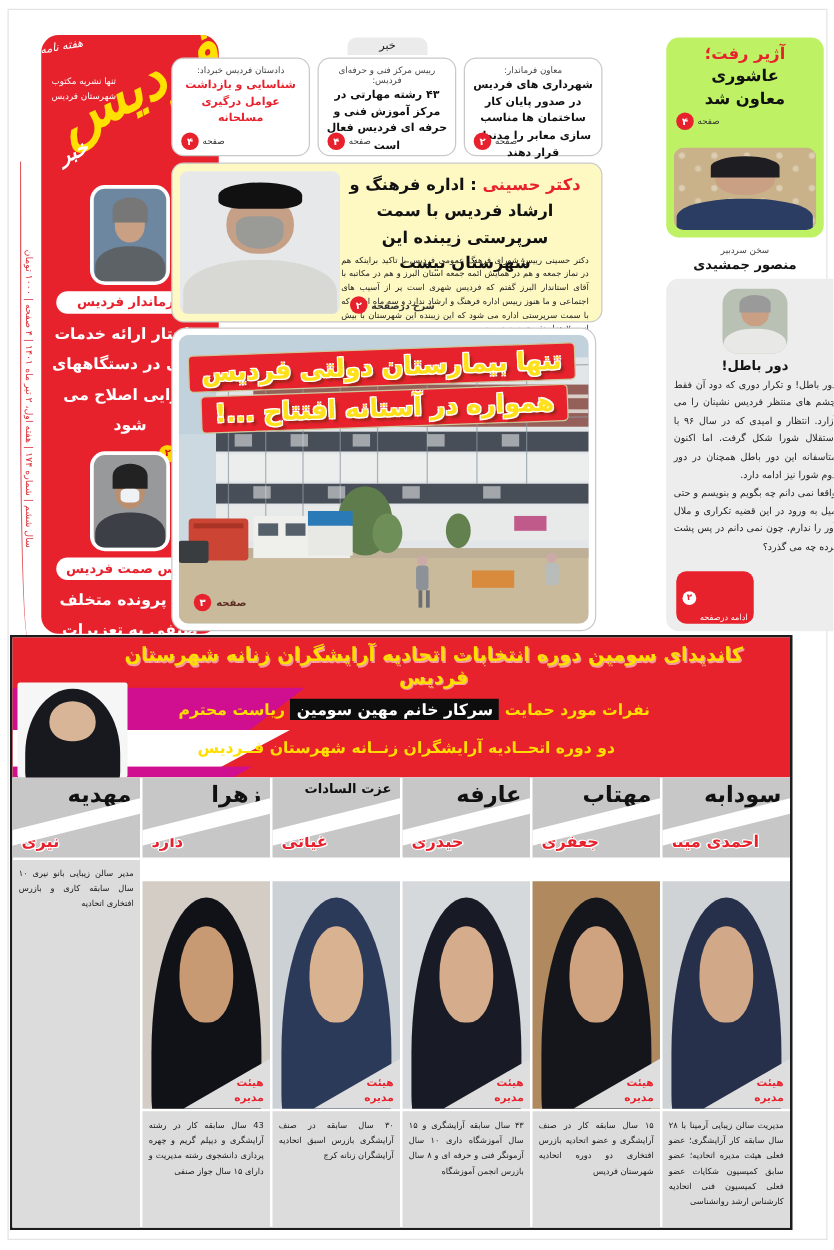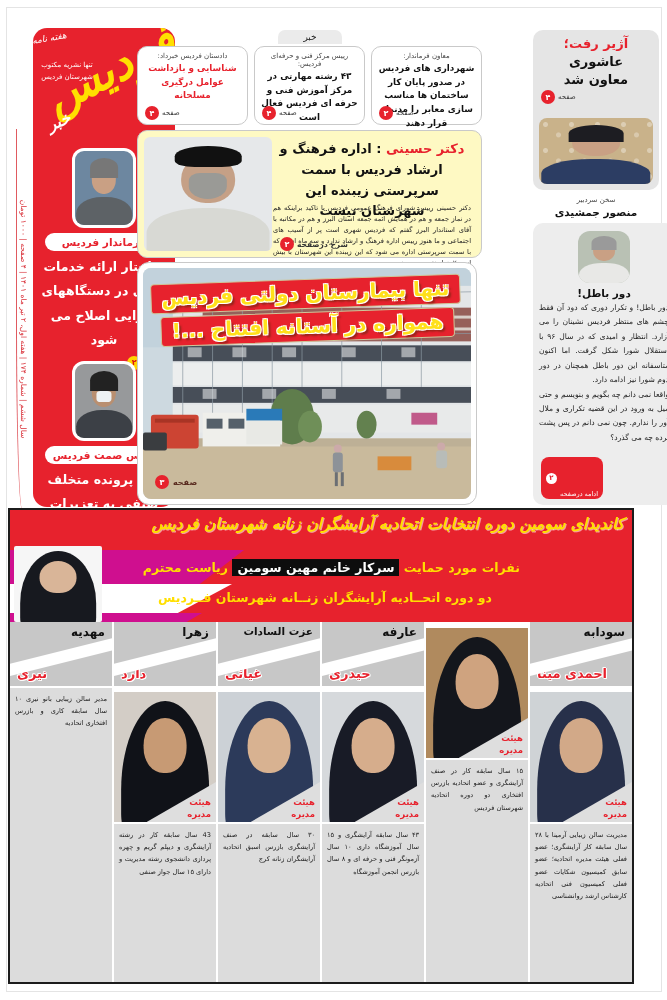--- a/index.html
+++ b/index.html
@@ -59,21 +59,21 @@
   
   .hospital { position:absolute; top:262px; right:190px; width:340px; height:243px; border:1px solid #c9c9c9; border-radius:12px; padding:5px; background:#fff; }
   .hph { position:relative; width:100%; height:100%; border-radius:8px; overflow:hidden; }
   .h-banner { position:absolute; top:8px; left:10px; right:10px; transform:rotate(-2deg); text-align:center; z-index:5; }
   .h-banner .bar { display:inline-block; background:#e7222d; border:1px solid #cfc69a; border-radius:4px; padding:1px 10px 3px; margin-top:3px; color:#ffe01a; font-size:20px; font-weight:bold; text-shadow:1px 1px 0 #fff,-1px -1px 0 #fff,1px -1px 0 #fff,-1px 1px 0 #fff,3px 3px 2px rgba(60,40,0,.45); white-space:nowrap; }
   .h-badge { position:absolute; left:12px; bottom:10px; display:flex; align-items:center; gap:4px; direction:ltr; z-index:6; }
   .h-badge .lbl { font-size:8px; font-weight:bold; color:#5a2c20; }
 
   
   .rcol { position:absolute; top:30px; left:492px; right:auto; } 
-  .boxA { position:absolute; top:0; left:0; width:126px; height:160px; background:#e5e5e5; border-radius:10px; padding:6px; }
+  .boxA { position:absolute; top:0; left:0; width:126px; height:160px; background:#bef264; border-radius:10px; padding:6px; }
   .boxA .t1 { color:#e7222d; font-weight:bold; font-size:13px; text-align:center; }
   .boxA .t2 { color:#111; font-weight:bold; font-size:13px; text-align:center; margin-top:3px; }
   .boxA .abadge { display:flex; align-items:center; gap:3px; margin:3px 0 2px 2px; direction:ltr; }
   .boxA .abadge .lbl { font-size:7px; color:#333; }
   .boxA .aphoto { position:absolute; left:6px; right:6px; bottom:6px; height:66px; border-radius:8px; --pbg:#c9b28a; --torso:#2c3d63; --hair:#1d1d22; background-image:radial-gradient(circle at 25% 25%, rgba(255,255,255,.35) 2px, transparent 3px), radial-gradient(circle at 75% 65%, rgba(255,255,255,.3) 2px, transparent 3px); background-size:26px 26px; }
   .edlabel { position:absolute; top:166px; left:0; width:126px; text-align:center; font-size:7px; color:#444; }
   .edname { position:absolute; top:176px; left:0; width:126px; text-align:center; font-size:10.5px; font-weight:bold; color:#111; }
   .boxB { position:absolute; top:193px; left:0; width:142px; height:282px; background:#ededed; border-radius:10px; padding:6px; }
   .boxB .ephoto { width:52px; height:52px; margin:2px auto 0; border-radius:12px; --pbg:#b9c1b4; --hair:#9a9a9a; --torso:#e8e8e6; }
   .boxB .etitle { text-align:center; font-weight:bold; font-size:10.5px; color:#111; margin:4px 0 2px; }
@@ -81,33 +81,33 @@
   .boxB .ebadge { position:absolute; left:8px; bottom:6px; display:flex; align-items:center; gap:3px; background:#e7222d; border-radius:8px; padding:1px 5px; direction:ltr; }
   .boxB .ebadge .lbl { font-size:6.5px; color:#fff;margin-top:32px; }
   .boxB .ebadge .circ { width:11px; height:11px; background:#fff; color:#e7222d; font-size:7px; }
 
   
   .cand { position:absolute; top:508px; right:33px; width:626px; height:476px; border:2px solid #1c1c1c; background:#fff; }
   .cbanner { position:relative; height:112px; background:#e7222d; overflow:hidden; }
   .mgn1 { position:absolute; top:40px; right:388px; left:0; height:36px; background:#cf0f8f; clip-path:polygon(0 0,100% 0,80% 100%,0 100%); }
   .wwedge { position:absolute; top:74px; right:400px; left:0; height:38px; background:#fff; clip-path:polygon(0 0,100% 0,68% 100%,0 100%); }
   .mgn2 { position:absolute; bottom:0; right:430px; left:0; height:9px; background:#cf0f8f; clip-path:polygon(0 0,100% 0,92% 100%,0 100%); }
-  .ctitle { position:absolute; top:5px; right:8px; left:60px; color:#ffdf00; font-size:15.5px; font-weight:bold; text-shadow:1px 1px 0 rgba(255,255,255,.55);font-style:italic; }
+  .ctitle { position:absolute; top:5px; right:8px; left:60px; color:#ffdf00; font-size:15.5px; font-weight:bold; text-align:center; text-shadow:1px 1px 0 rgba(255,255,255,.55); }
   .csup1 { position:absolute; top:50px; right:112px; color:#ffdf00; font-size:12.5px; font-weight:bold; }
   .csup1 .hl { background:#0d0d0d; color:#fff; padding:1px 5px; }
   .csup2 { position:absolute; top:80px; right:140px; color:#ffdf00; font-size:12.5px; font-weight:bold; }
   .cphoto { position:absolute; top:36px; left:4px; width:88px; height:76px; background:#f6f6f6; border-radius:2px; --pbg:#f6f6f6; --hij:#17191f; --skin:#d9b598; }
   .cols { position:absolute; top:112px; left:0; right:0; bottom:0; display:flex; gap:2px; background:#fff; }
   .col { flex:1; display:flex; flex-direction:column; min-width:0; }
   .nhdr { position:relative; height:64px; background:#c7c7c7; overflow:hidden; flex:0 0 auto; }
   .nhdr::after { content:""; position:absolute; left:-20%; top:46%; width:140%; height:12px; background:#fff; transform:rotate(-14deg); }
-  .nhdr .fn { position:absolute; top:3px; right:7px; font-size:12px; font-weight:bold; color:#111; white-space:nowrap; }
+  .nhdr .fn { position:absolute; top:3px; right:7px; font-size:18px; font-weight:bold; color:#111; white-space:nowrap; }
   .nhdr .fn.small { font-size:10.5px; }
   .nhdr .ln { position:absolute; bottom:5px; left:7px; font-size:13px; font-weight:bold; color:#e7222d; text-shadow:-1px 0 #fff,1px 0 #fff,0 -1px #fff,0 1px #fff,1px 1px #fff,-1px -1px #fff; white-space:nowrap; }
-  .cpic { position:relative; height:130px; flex:0 0 auto; margin-top:6px; }
+  .cpic { position:relative; height:182px; flex:0 0 auto; margin-top:19px; }
   .cpic .av { width:100%; height:100%; }
   .rolewedge { position:absolute; right:0; bottom:0; width:68%; height:40px; background:#dedede; clip-path:polygon(100% 0,100% 100%,0 100%); z-index:5; }
   .role { position:absolute; right:5px; bottom:2px; z-index:6; width:40px; color:#e7222d; font-weight:bold; font-size:8.5px; line-height:1.35; text-align:right; }
   .cdesc { flex:1; margin-top:2px; background:#dcdcdc; padding:5px 5px; font-size:6.6px; line-height:1.85; color:#1a1a1a; text-align:justify; }
 </style>
 </head>
 <body>
 
 <div class="page">
   <div class="frame"></div>
@@ -340,20 +340,24 @@
               <div class="hj"></div>
               <div class="hd"></div>
             </div>
           <div class="rolewedge"></div>
           <div class="role">هیئت مدیره</div>
         </div>
         <div class="cdesc">مدیریت سالن زیبایی آرمینا با ۲۸ سال سابقه کار آرایشگری؛ عضو فعلی هیئت مدیره اتحادیه؛ عضو سابق کمیسیون شکایات عضو فعلی کمیسیون فنی اتحادیه کارشناس ارشد روانشناسی</div>
       </div>
 
       <div class="col">
+        <div class="nhdr">
+          <span class="fn">مهتاب</span>
+          <span class="ln">جعفری</span>
+        </div>
         <div class="cpic">
           <div class="av avh" style="--pbg:#b08a5e; --hij:#14161c; --skin:#cfa37f;">
               <div class="hj"></div>
               <div class="hd"></div>
             </div>
           <div class="rolewedge"></div>
           <div class="role">هیئت مدیره</div>
         </div>
         <div class="cdesc">۱۵ سال سابقه کار در صنف آرایشگری و عضو اتحادیه بازرس افتخاری دو دوره اتحادیه شهرستان فردیس</div>
       </div>

